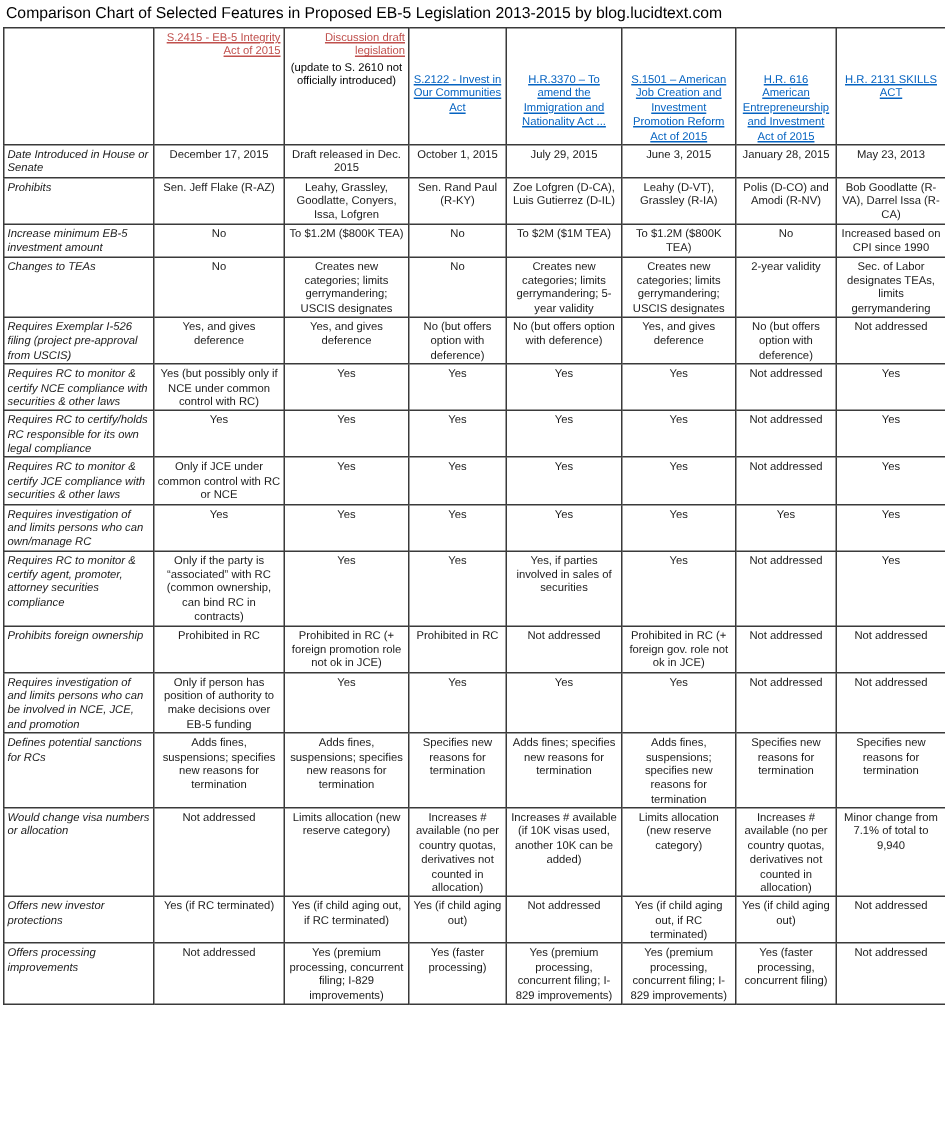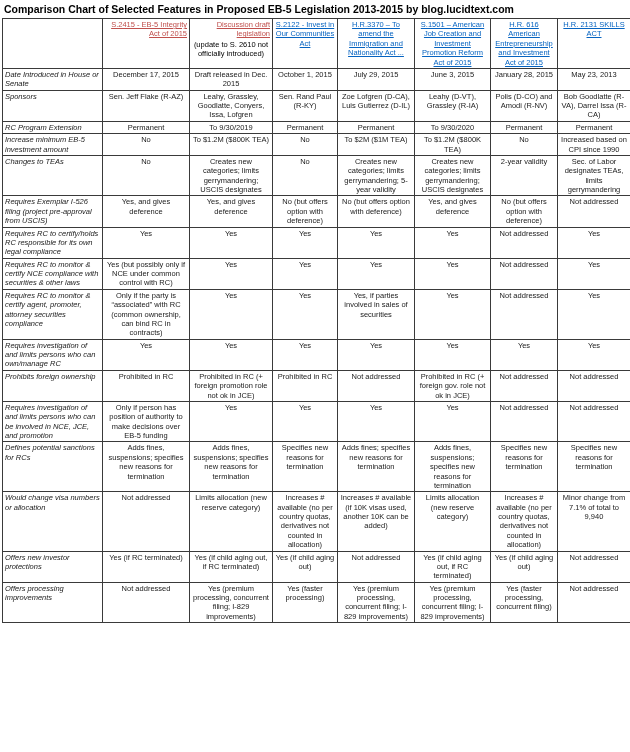--- a/index.html
+++ b/index.html
@@ -10,21 +10,21 @@
   html,body{margin:0;padding:0;background:#ffffff;}
   body{
     width:630px;
     font-family:"Liberation Sans","DejaVu Sans",sans-serif;
     color:#1a1a1a;
     -webkit-font-smoothing:antialiased;
   }
   .page{padding:2px 1px 2px 2px;}
   .title{
     font-size:10.5px;
-    font-weight:bold;
+    font-weight:normal;
     color:#000;
     padding:1px 0 3px 2px;
     letter-spacing:0;
   }
   table{
     border-collapse:collapse;
     table-layout:fixed;
     width:628px;
   }
   th,td{
@@ -37,21 +37,21 @@
     font-weight:normal;
     word-wrap:break-word;
   }
   thead th{vertical-align:top;}
   .bill-link{
     text-decoration:underline;
     cursor:pointer;
     display:inline-block;
   }
   .bill-link.red{color:var(--red-link);text-align:right;}
-  .bill-link.blue{color:var(--blue-link);}
+  .bill-link.blue{color:var(--blue-link);margin-top:28px;}
   .colsub{
     color:#000;
     margin-top:1px;
   }
   th.rowlabel{
     text-align:left;
     font-style:italic;
     font-weight:normal;
     color:#1a1a1a;
     margin-top:26px;
@@ -91,40 +91,30 @@
           <th class="rowlabel">Date Introduced in House or Senate</th>
           <td>December 17, 2015</td>
           <td>Draft released in Dec. 2015</td>
           <td>October 1, 2015</td>
           <td>July 29, 2015</td>
           <td>June 3, 2015</td>
           <td>January 28, 2015</td>
           <td>May 23, 2013</td>
         </tr>
         <tr>
-          <th class="rowlabel">Sponsors</th>
+          <th class="rowlabel">Prohibits</th>
           <td>Sen. Jeff Flake (R-AZ)</td>
           <td>Leahy, Grassley, Goodlatte, Conyers, Issa, Lofgren</td>
           <td>Sen. Rand Paul (R-KY)</td>
           <td>Zoe Lofgren (D-CA), Luis Gutierrez (D-IL)</td>
           <td>Leahy (D-VT), Grassley (R-IA)</td>
           <td>Polis (D-CO) and Amodi (R-NV)</td>
           <td>Bob Goodlatte (R-VA), Darrel Issa (R-CA)</td>
         </tr>
         <tr>
-          <th class="rowlabel">RC Program Extension</th>
-          <td>Permanent</td>
-          <td>To 9/30/2019</td>
-          <td>Permanent</td>
-          <td>Permanent</td>
-          <td>To 9/30/2020</td>
-          <td>Permanent</td>
-          <td>Permanent</td>
-        </tr>
-        <tr>
           <th class="rowlabel">Increase minimum EB-5 investment amount</th>
           <td>No</td>
           <td>To $1.2M ($800K TEA)</td>
           <td>No</td>
           <td>To $2M ($1M TEA)</td>
           <td>To $1.2M ($800K TEA)</td>
           <td>No</td>
           <td>Increased based on CPI since 1990</td>
         </tr>
         <tr>
@@ -141,57 +131,67 @@
           <th class="rowlabel">Requires Exemplar I-526 filing (project pre-approval from USCIS)</th>
           <td>Yes, and gives deference</td>
           <td>Yes, and gives deference</td>
           <td>No (but offers option with deference)</td>
           <td>No (but offers option with deference)</td>
           <td>Yes, and gives deference</td>
           <td>No (but offers option with deference)</td>
           <td>Not addressed</td>
         </tr>
         <tr>
-          <th class="rowlabel">Requires RC to certify/holds RC responsible for its own legal compliance</th>
-          <td>Yes</td>
-          <td>Yes</td>
-          <td>Yes</td>
-          <td>Yes</td>
-          <td>Yes</td>
-          <td>Not addressed</td>
-          <td>Yes</td>
-        </tr>
-        <tr>
           <th class="rowlabel">Requires RC to monitor &amp; certify NCE compliance with securities &amp; other laws</th>
           <td>Yes (but possibly only if NCE under common control with RC)</td>
           <td>Yes</td>
           <td>Yes</td>
           <td>Yes</td>
           <td>Yes</td>
           <td>Not addressed</td>
           <td>Yes</td>
         </tr>
         <tr>
+          <th class="rowlabel">Requires RC to certify/holds RC responsible for its own legal compliance</th>
+          <td>Yes</td>
+          <td>Yes</td>
+          <td>Yes</td>
+          <td>Yes</td>
+          <td>Yes</td>
+          <td>Not addressed</td>
+          <td>Yes</td>
+        </tr>
+        <tr>
+          <th class="rowlabel">Requires RC to monitor &amp; certify JCE compliance with securities &amp; other laws</th>
+          <td>Only if JCE under common control with RC or NCE</td>
+          <td>Yes</td>
+          <td>Yes</td>
+          <td>Yes</td>
+          <td>Yes</td>
+          <td>Not addressed</td>
+          <td>Yes</td>
+        </tr>
+        <tr>
+          <th class="rowlabel">Requires investigation of and limits persons who can own/manage RC</th>
+          <td>Yes</td>
+          <td>Yes</td>
+          <td>Yes</td>
+          <td>Yes</td>
+          <td>Yes</td>
+          <td>Yes</td>
+          <td>Yes</td>
+        </tr>
+        <tr>
           <th class="rowlabel">Requires RC to monitor &amp; certify agent, promoter, attorney securities compliance</th>
           <td>Only if the party is “associated” with RC (common ownership, can bind RC in contracts)</td>
           <td>Yes</td>
           <td>Yes</td>
           <td>Yes, if parties involved in sales of securities</td>
           <td>Yes</td>
           <td>Not addressed</td>
-          <td>Yes</td>
-        </tr>
-        <tr>
-          <th class="rowlabel">Requires investigation of and limits persons who can own/manage RC</th>
-          <td>Yes</td>
-          <td>Yes</td>
-          <td>Yes</td>
-          <td>Yes</td>
-          <td>Yes</td>
-          <td>Yes</td>
           <td>Yes</td>
         </tr>
         <tr>
           <th class="rowlabel">Prohibits foreign ownership</th>
           <td>Prohibited in RC</td>
           <td>Prohibited in RC (+ foreign promotion role not ok in JCE)</td>
           <td>Prohibited in RC</td>
           <td>Not addressed</td>
           <td>Prohibited in RC (+ foreign gov. role not ok in JCE)</td>
           <td>Not addressed</td>

